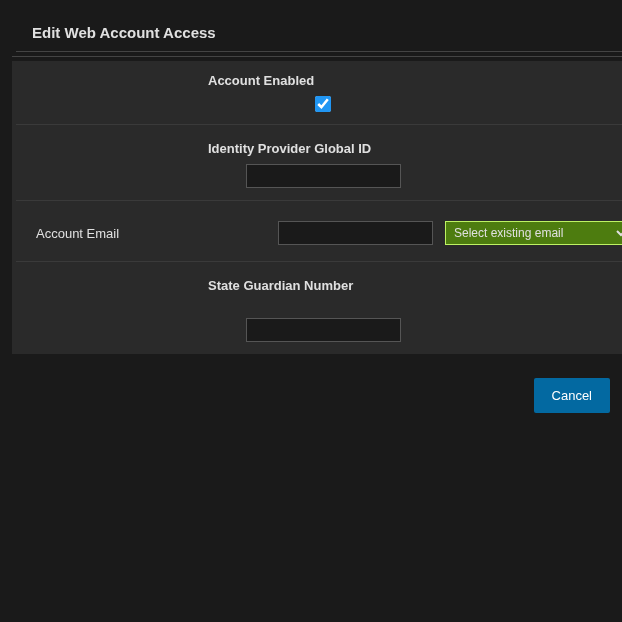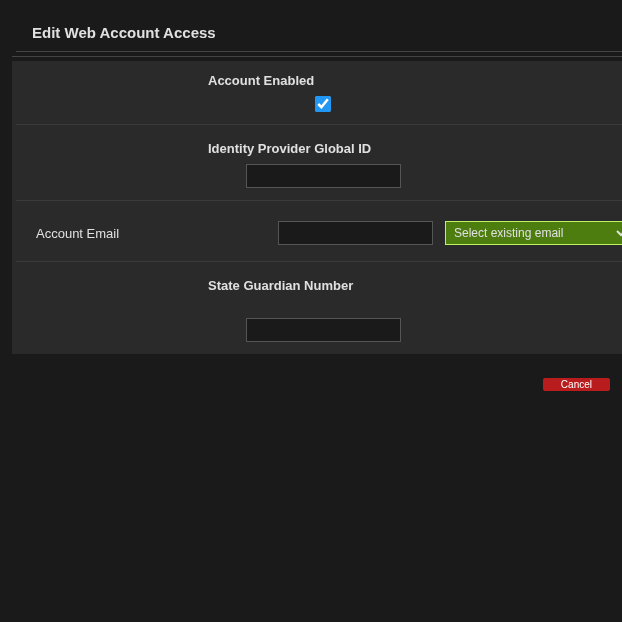--- a/index.html
+++ b/index.html
@@ -121,25 +121,25 @@
 
     .footer-row {
       display: flex;
       justify-content: flex-end;
       padding: 16px 16px;
       background-color: #1a1a1a;
       margin-top: 4px;
     }
 
     .cancel-button {
-      background-color: #b91c1c;
+      background-color: #0369a1;
       color: #ffffff;
       border: none;
-      padding: 1px 18px;
-      font-size: 10px;
+      padding: 10px 18px;
+      font-size: 13px;
       cursor: pointer;
       border-radius: 2px;
     }
 
     .divider-line {
       height: 1px;
       background-color: #444;
       margin: 0;
     }
   </style>

